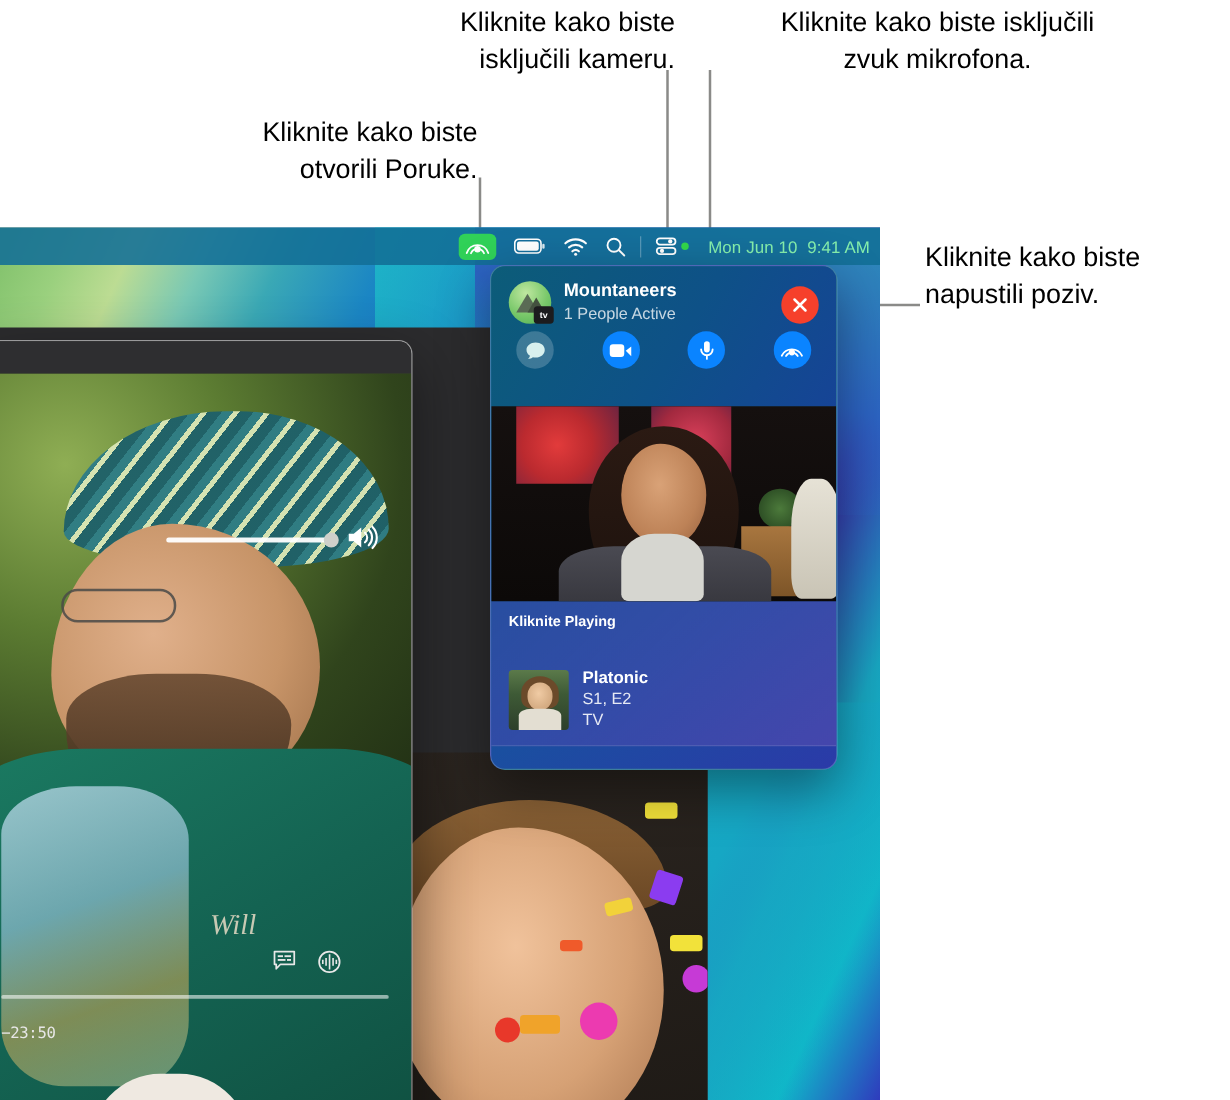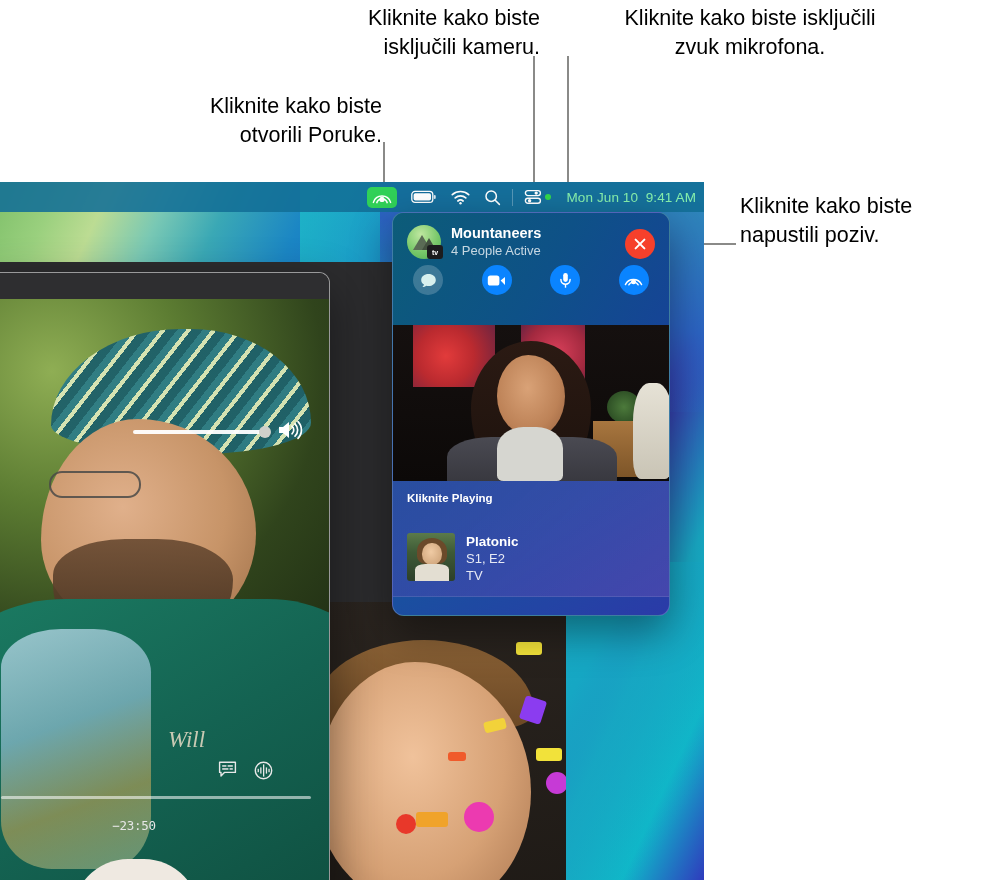--- a/index.html
+++ b/index.html
@@ -156,21 +156,21 @@
     position: absolute; right: -2px; top: -4px; width: 12px; height: 12px;
     border-radius: 50%; background: #cfd0cb;
   }
   
   #player-controls {
     position:absolute; left: 0; right: 0; bottom: 70px; padding: 0 18px;
   }
   #player-icons { display:flex; justify-content:flex-end; gap: 17px; margin-bottom: 12px; padding-right: 38px; }
   #player-scrub { height: 3px; background: rgba(255,255,255,.55); border-radius: 2px; }
   #player-time {
-    text-align: center; color: #e6e6e6; font-size: 12.5px;
+    text-align: left; color: #e6e6e6; font-size: 12.5px;
     font-family: "DejaVu Sans Mono", monospace;
     margin-top: 19px; padding-right: 44px; letter-spacing: -.3px;
   }
 
   
   #tile-left-bg {
     position: absolute; left: -18px; top: 520px; width: 290px; height: 300px;
     border-radius: 10px; border: 1.6px solid rgba(255,255,255,.9);
     background: linear-gradient(165deg,#b98a63 0%,#8d6244 40%,#6b4a31 100%);
     overflow:hidden;
@@ -301,21 +301,21 @@
     position:absolute; right: -4px; top: 58px; width: 40px; height: 96px;
     background: linear-gradient(180deg,#e6e2d6,#c9c4b5); border-radius: 40% 40% 20% 20%;
   }
 
   #panel-now-playing {
     padding: 11px 14px 12px 14px;
     background: linear-gradient(135deg, rgba(58,70,168,.55) 0%, rgba(80,74,176,.5) 60%, rgba(96,80,178,.5) 100%);
     border-bottom: .5px solid rgba(255,255,255,.12);
   }
   #np-label { color: #ffffff; font-size: 11.5px; font-weight: 700; margin-bottom: 8px; }
-  #np-row { display:flex; gap: 11px; align-items: flex-start; margin-top: 29px; }
+  #np-row { display:flex; gap: 11px; align-items: flex-end; margin-top: 29px; }
   #np-thumb {
     width: 48px; height: 48px; border-radius: 3px; flex: 0 0 auto; overflow:hidden;
     background: linear-gradient(180deg,#5b7a4a 0%, #3e5a36 40%, #2d3f2a 100%);
     position: relative;
   }
   #np-thumb .th-face {
     position:absolute; left: 15px; top: 10px; width: 20px; height: 22px;
     background: radial-gradient(ellipse at 45% 40%, #f0cba4, #c79c72);
     border-radius: 48%;
   }
@@ -496,21 +496,21 @@
 
       <div id="panel-top">
         <div id="panel-header">
           <div id="group-avatar">
             <span class="mtn"></span>
             <span class="mtn2"></span>
             <span id="appletv-badge">tv</span>
           </div>
           <div>
             <div id="group-title">Mountaneers</div>
-            <div id="group-sub">4 People Active</div>
+            <div id="group-sub">1 People Active</div>
           </div>
           <div id="leave-call-button">
             <svg width="14" height="14" viewBox="0 0 14 14" aria-hidden="true">
               <path d="M2.6 2.6 11.4 11.4M11.4 2.6 2.6 11.4" stroke="#ffffff" stroke-width="2" stroke-linecap="round"></path>
             </svg>
           </div>
         </div>
 
         <div id="action-row">
           <div class="action-btn off">

